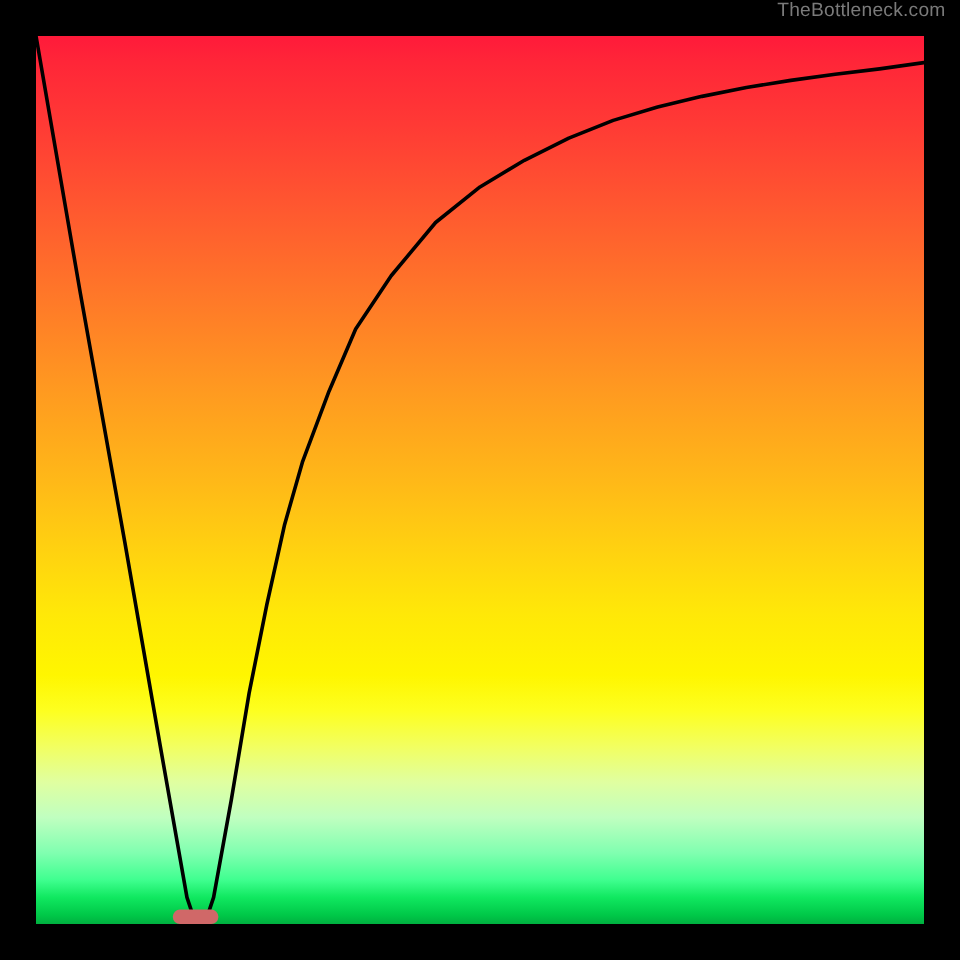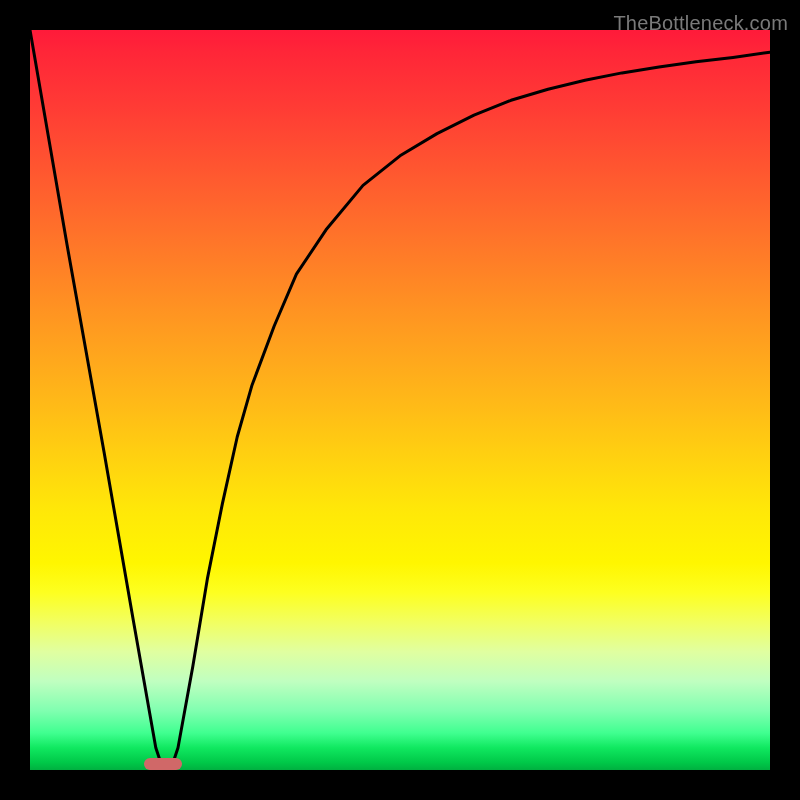--- a/index.html
+++ b/index.html
@@ -44,24 +44,24 @@
     );
   }
   .curve-svg {
     position: absolute;
     inset: 0;
     width: 100%;
     height: 100%;
   }
   .watermark {
     position: absolute;
-    top: 12px;
+    top: 0;
     right: 12px;
     color: #7a7a7a;
-    font-size: 20px;
+    font-size: 16px;
     font-weight: 500;
     letter-spacing: 0.2px;
   }
   .marker {
     position: absolute;
     width: 38px;
     height: 12px;
     background: #d06868;
     border-radius: 6px;
   }

